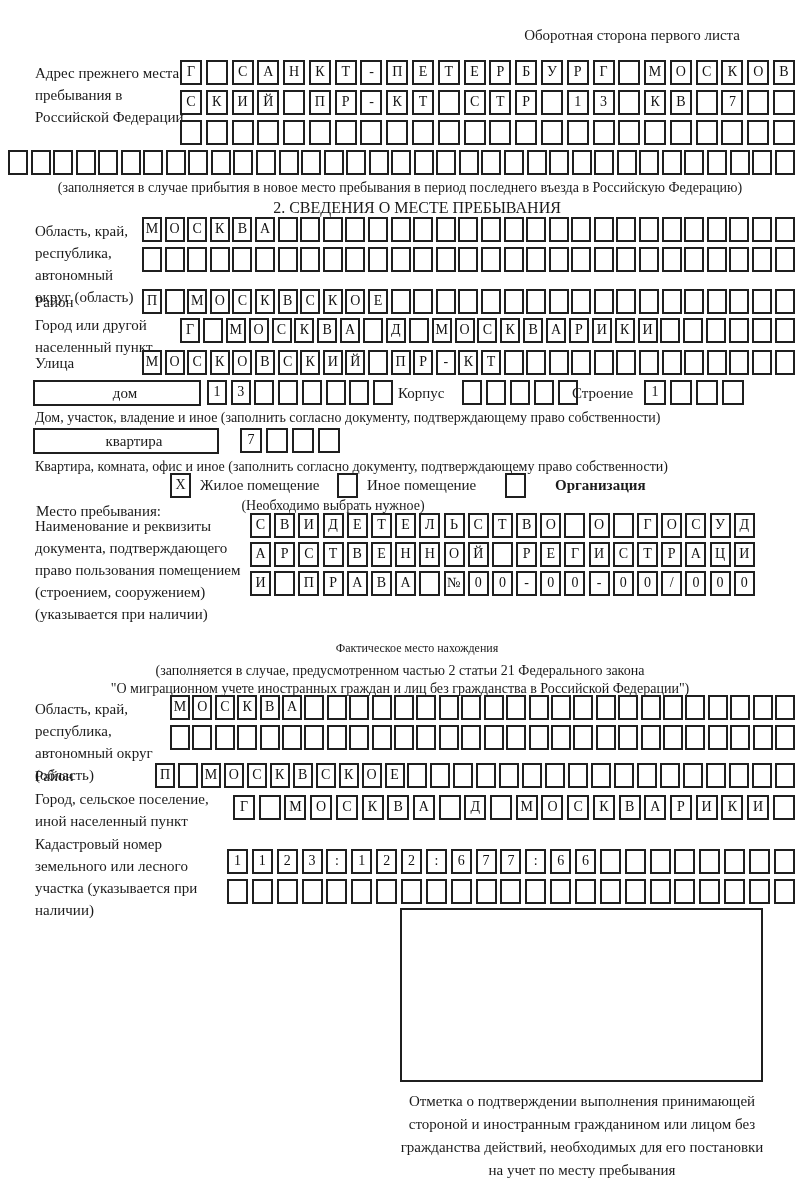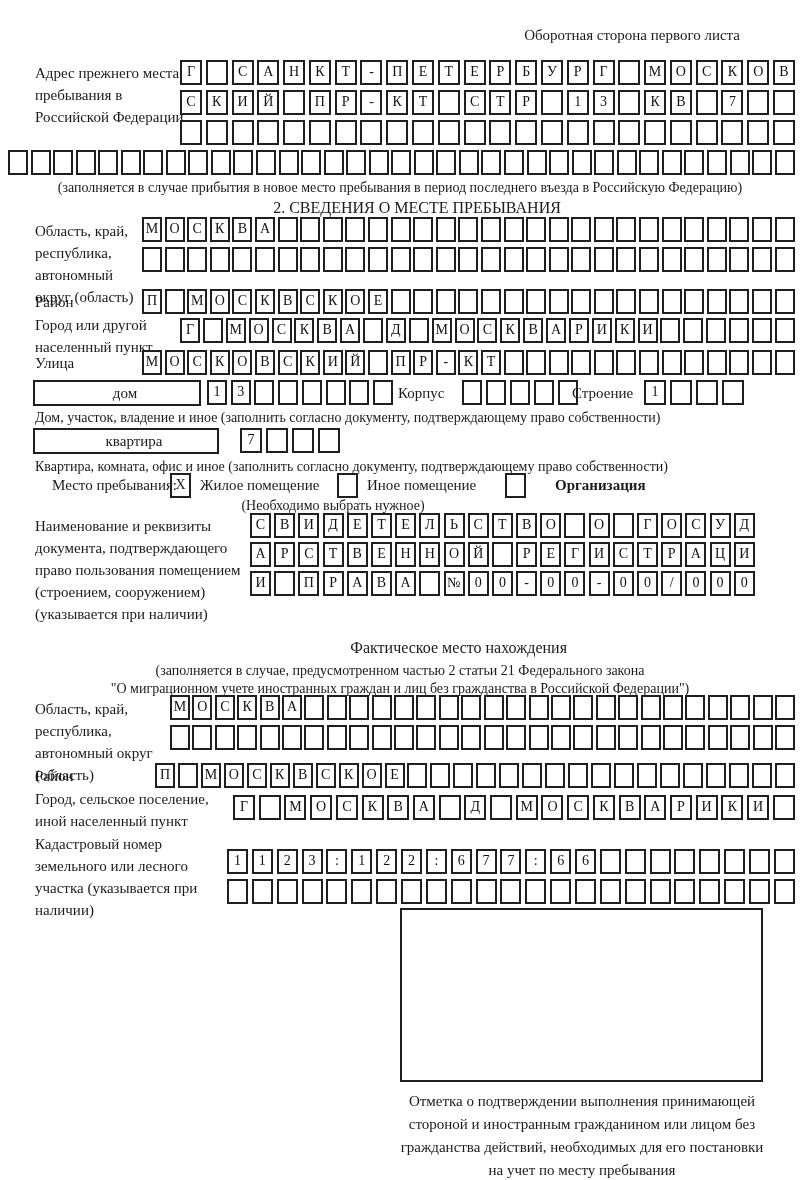--- a/index.html
+++ b/index.html
@@ -338,21 +338,21 @@
 
 <div class="abs labelbox" style="top:428px;left:33px;width:186px;">квартира</div>
 <div class="cellrow cw22" style="top:428px;left:240px;width:100px;">
     <span class="cell">7</span>
     <span class="cell"></span>
     <span class="cell"></span>
     <span class="cell"></span>
   </div>
 <div class="abs note" style="top:458px;left:35px;width:740px;">Квартира, комната, офис и иное (заполнить согласно документу, подтверждающему право собственности)</div>
 
-<div class="abs lbl" style="top:474px;left:36px;margin-left:16px;">Место пребывания:</div>
+<div class="abs lbl" style="top:500px;left:36px;">Место пребывания:</div>
 <div class="abs checkbox" style="top:473px;left:170px;">X</div>
 <div class="abs lbl" style="top:474px;left:200px;">Жилое помещение</div>
 <div class="abs checkbox" style="top:473px;left:337px;"></div>
 <div class="abs lbl" style="top:474px;left:367px;">Иное помещение</div>
 <div class="abs checkbox" style="top:473px;left:505px;"></div>
 <div class="abs lbl" style="top:474px;left:555px;font-weight:bold;">Организация</div>
 <div class="abs note ctr" style="top:497px;left:233px;width:200px;">(Необходимо выбрать нужное)</div>
 
 <div class="abs lbl" style="top:515px;left:35px;width:215px;">Наименование и реквизиты документа, подтверждающего право пользования помещением (строением, сооружением) (указывается при наличии)</div>
 <div class="cellrow cw21" style="top:513px;left:250px;width:505px;">
@@ -418,21 +418,21 @@
     <span class="cell">0</span>
     <span class="cell">-</span>
     <span class="cell">0</span>
     <span class="cell">0</span>
     <span class="cell">/</span>
     <span class="cell">0</span>
     <span class="cell">0</span>
     <span class="cell">0</span>
   </div>
 
-<div class="abs lbl bold ctr" style="top:637px;left:250px;width:300px;font-size:16px;text-align:right;">Фактическое место нахождения</div>
+<div class="abs lbl bold ctr" style="top:637px;left:250px;width:300px;font-size:12px;">Фактическое место нахождения</div>
 <div class="abs note ctr" style="top:662px;left:0;width:800px;">(заполняется в случае, предусмотренном частью 2 статьи 21 Федерального закона</div>
 <div class="abs note ctr" style="top:680px;left:0;width:800px;">"О миграционном учете иностранных граждан и лиц без гражданства в Российской Федерации")</div>
 
 <div class="abs lbl" style="top:698px;left:35px;width:132px;">Область, край, республика, автономный округ (область)</div>
 <div class="cellrow cw20" style="top:695px;left:170px;width:625px;">
     <span class="cell">М</span>
     <span class="cell">О</span>
     <span class="cell">С</span>
     <span class="cell">К</span>
     <span class="cell">В</span>

